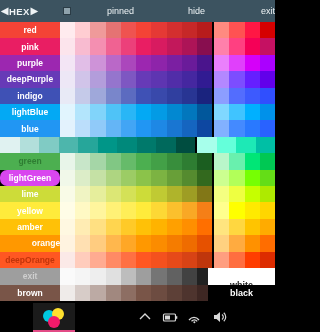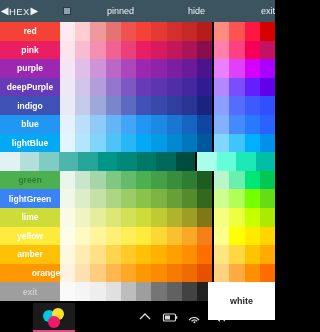--- a/index.html
+++ b/index.html
@@ -21,21 +21,21 @@
     background: #3c5360;
     display: flex; align-items: center;
   }
   .tb-arrow {
     width: 26px; text-align: center;
     color: #eef3f5; font-size: 10px; line-height: 22px;
     cursor: pointer;
   }
   #hex-label {
     width: 46px; text-align: center;
-    color: #eef3f5; font-size: 9.5px; font-weight: normal;
+    color: #eef3f5; font-size: 9.5px; font-weight: bold;
     letter-spacing: .4px;
   }
   .tb-spacer { flex: 0 0 20px; }
   #pinned-group {
     display: flex; align-items: center; gap: 4px;
     margin-left: 4px;
   }
   #pinned-box {
     width: 8px; height: 8px;
     background: #8fa3ad;
@@ -214,56 +214,56 @@
         <div class="swatch" title="indigo #303f9f" style="background: rgb(48, 63, 159);"></div>
         <div class="swatch" title="indigo #283593" style="background: rgb(40, 53, 147);"></div>
         <div class="swatch" title="indigo #1a237e" style="background: rgb(26, 35, 126);"></div>
         <div class="accent-gap"></div>
         <div class="swatch" title="indigo accent #8c9eff" style="background: rgb(140, 158, 255);"></div>
         <div class="swatch" title="indigo accent #536dfe" style="background: rgb(83, 109, 254);"></div>
         <div class="swatch" title="indigo accent #3d5afe" style="background: rgb(61, 90, 254);"></div>
         <div class="swatch" title="indigo accent #304ffe" style="background: rgb(48, 79, 254);"></div>
       </div>
       <div class="row">
+        <div class="name-cell" style="background: rgb(3, 169, 244); color: rgb(255, 255, 255);">lightBlue</div>
+        <div class="swatch" title="lightBlue #e1f5fe" style="background: rgb(225, 245, 254);"></div>
+        <div class="swatch" title="lightBlue #b3e5fc" style="background: rgb(179, 229, 252);"></div>
+        <div class="swatch" title="lightBlue #81d4fa" style="background: rgb(129, 212, 250);"></div>
+        <div class="swatch" title="lightBlue #4fc3f7" style="background: rgb(79, 195, 247);"></div>
+        <div class="swatch" title="lightBlue #29b6f6" style="background: rgb(41, 182, 246);"></div>
+        <div class="swatch" title="lightBlue #03a9f4" style="background: rgb(3, 169, 244);"></div>
+        <div class="swatch" title="lightBlue #039be5" style="background: rgb(3, 155, 229);"></div>
+        <div class="swatch" title="lightBlue #0288d1" style="background: rgb(2, 136, 209);"></div>
+        <div class="swatch" title="lightBlue #0277bd" style="background: rgb(2, 119, 189);"></div>
+        <div class="swatch" title="lightBlue #01579b" style="background: rgb(1, 87, 155);"></div>
+        <div class="accent-gap"></div>
+        <div class="swatch" title="lightBlue accent #80d8ff" style="background: rgb(128, 216, 255);"></div>
+        <div class="swatch" title="lightBlue accent #40c4ff" style="background: rgb(64, 196, 255);"></div>
+        <div class="swatch" title="lightBlue accent #00b0ff" style="background: rgb(0, 176, 255);"></div>
+        <div class="swatch" title="lightBlue accent #0091ea" style="background: rgb(0, 145, 234);"></div>
+      </div>
+      <div class="row">
         <div class="name-cell" style="background: rgb(33, 150, 243); color: rgb(255, 255, 255);">blue</div>
         <div class="swatch" title="blue #e3f2fd" style="background: rgb(227, 242, 253);"></div>
         <div class="swatch" title="blue #bbdefb" style="background: rgb(187, 222, 251);"></div>
         <div class="swatch" title="blue #90caf9" style="background: rgb(144, 202, 249);"></div>
         <div class="swatch" title="blue #64b5f6" style="background: rgb(100, 181, 246);"></div>
         <div class="swatch" title="blue #42a5f5" style="background: rgb(66, 165, 245);"></div>
         <div class="swatch" title="blue #2196f3" style="background: rgb(33, 150, 243);"></div>
         <div class="swatch" title="blue #1e88e5" style="background: rgb(30, 136, 229);"></div>
         <div class="swatch" title="blue #1976d2" style="background: rgb(25, 118, 210);"></div>
         <div class="swatch" title="blue #1565c0" style="background: rgb(21, 101, 192);"></div>
         <div class="swatch" title="blue #0d47a1" style="background: rgb(13, 71, 161);"></div>
         <div class="accent-gap"></div>
         <div class="swatch" title="blue accent #82b1ff" style="background: rgb(130, 177, 255);"></div>
         <div class="swatch" title="blue accent #448aff" style="background: rgb(68, 138, 255);"></div>
         <div class="swatch" title="blue accent #2979ff" style="background: rgb(41, 121, 255);"></div>
         <div class="swatch" title="blue accent #2962ff" style="background: rgb(41, 98, 255);"></div>
       </div>
       <div class="row">
-        <div class="name-cell" style="background: rgb(3, 169, 244); color: rgb(255, 255, 255);">lightBlue</div>
-        <div class="swatch" title="lightBlue #e1f5fe" style="background: rgb(225, 245, 254);"></div>
-        <div class="swatch" title="lightBlue #b3e5fc" style="background: rgb(179, 229, 252);"></div>
-        <div class="swatch" title="lightBlue #81d4fa" style="background: rgb(129, 212, 250);"></div>
-        <div class="swatch" title="lightBlue #4fc3f7" style="background: rgb(79, 195, 247);"></div>
-        <div class="swatch" title="lightBlue #29b6f6" style="background: rgb(41, 182, 246);"></div>
-        <div class="swatch" title="lightBlue #03a9f4" style="background: rgb(3, 169, 244);"></div>
-        <div class="swatch" title="lightBlue #039be5" style="background: rgb(3, 155, 229);"></div>
-        <div class="swatch" title="lightBlue #0288d1" style="background: rgb(2, 136, 209);"></div>
-        <div class="swatch" title="lightBlue #0277bd" style="background: rgb(2, 119, 189);"></div>
-        <div class="swatch" title="lightBlue #01579b" style="background: rgb(1, 87, 155);"></div>
-        <div class="accent-gap"></div>
-        <div class="swatch" title="lightBlue accent #80d8ff" style="background: rgb(128, 216, 255);"></div>
-        <div class="swatch" title="lightBlue accent #40c4ff" style="background: rgb(64, 196, 255);"></div>
-        <div class="swatch" title="lightBlue accent #00b0ff" style="background: rgb(0, 176, 255);"></div>
-        <div class="swatch" title="lightBlue accent #0091ea" style="background: rgb(0, 145, 234);"></div>
-      </div>
-      <div class="row">
         <div class="swatch" title="teal #e0f2f1" style="background: rgb(224, 242, 241);"></div>
         <div class="swatch" title="teal #b2dfdb" style="background: rgb(178, 223, 219);"></div>
         <div class="swatch" title="teal #80cbc4" style="background: rgb(128, 203, 196);"></div>
         <div class="swatch" title="teal #4db6ac" style="background: rgb(77, 182, 172);"></div>
         <div class="swatch" title="teal #26a69a" style="background: rgb(38, 166, 154);"></div>
         <div class="swatch" title="teal #009688" style="background: rgb(0, 150, 136);"></div>
         <div class="swatch" title="teal #00897b" style="background: rgb(0, 137, 123);"></div>
         <div class="swatch" title="teal #00796b" style="background: rgb(0, 121, 107);"></div>
         <div class="swatch" title="teal #00695c" style="background: rgb(0, 105, 92);"></div>
         <div class="swatch" title="teal #004d40" style="background: rgb(0, 77, 64);"></div>
@@ -285,21 +285,21 @@
         <div class="swatch" title="green #388e3c" style="background: rgb(56, 142, 60);"></div>
         <div class="swatch" title="green #2e7d32" style="background: rgb(46, 125, 50);"></div>
         <div class="swatch" title="green #1b5e20" style="background: rgb(27, 94, 32);"></div>
         <div class="accent-gap"></div>
         <div class="swatch" title="green accent #b9f6ca" style="background: rgb(185, 246, 202);"></div>
         <div class="swatch" title="green accent #69f0ae" style="background: rgb(105, 240, 174);"></div>
         <div class="swatch" title="green accent #00e676" style="background: rgb(0, 230, 118);"></div>
         <div class="swatch" title="green accent #00c853" style="background: rgb(0, 200, 83);"></div>
       </div>
       <div class="row">
-        <div class="name-cell" style="background: #3b82f6; color: rgb(255, 255, 255);">lightGreen</div>
+        <div class="name-cell" style="background: #d946ef; color: rgb(255, 255, 255); border-radius: 7px;">lightGreen</div>
         <div class="swatch" title="lightGreen #f1f8e9" style="background: rgb(241, 248, 233);"></div>
         <div class="swatch" title="lightGreen #dcedc8" style="background: rgb(220, 237, 200);"></div>
         <div class="swatch" title="lightGreen #c5e1a5" style="background: rgb(197, 225, 165);"></div>
         <div class="swatch" title="lightGreen #aed581" style="background: rgb(174, 213, 129);"></div>
         <div class="swatch" title="lightGreen #9ccc65" style="background: rgb(156, 204, 101);"></div>
         <div class="swatch" title="lightGreen #8bc34a" style="background: rgb(139, 195, 74);"></div>
         <div class="swatch" title="lightGreen #7cb342" style="background: rgb(124, 179, 66);"></div>
         <div class="swatch" title="lightGreen #689f38" style="background: rgb(104, 159, 56);"></div>
         <div class="swatch" title="lightGreen #558b2f" style="background: rgb(85, 139, 47);"></div>
         <div class="swatch" title="lightGreen #33691e" style="background: rgb(51, 105, 30);"></div>
@@ -375,37 +375,74 @@
         <div class="swatch" title="orange #f57c00" style="background: rgb(245, 124, 0);"></div>
         <div class="swatch" title="orange #ef6c00" style="background: rgb(239, 108, 0);"></div>
         <div class="swatch" title="orange #e65100" style="background: rgb(230, 81, 0);"></div>
         <div class="accent-gap"></div>
         <div class="swatch" title="orange accent #ffd180" style="background: rgb(255, 209, 128);"></div>
         <div class="swatch" title="orange accent #ffab40" style="background: rgb(255, 171, 64);"></div>
         <div class="swatch" title="orange accent #ff9100" style="background: rgb(255, 145, 0);"></div>
         <div class="swatch" title="orange accent #ff6d00" style="background: rgb(255, 109, 0);"></div>
       </div>
       <div class="row">
+        <div class="name-cell" style="background: rgb(255, 87, 34); color: rgb(193, 52, 10);">deepOrange</div>
+        <div class="swatch" title="deepOrange #fbe9e7" style="background: rgb(251, 233, 231);"></div>
+        <div class="swatch" title="deepOrange #ffccbc" style="background: rgb(255, 204, 188);"></div>
+        <div class="swatch" title="deepOrange #ffab91" style="background: rgb(255, 171, 145);"></div>
+        <div class="swatch" title="deepOrange #ff8a65" style="background: rgb(255, 138, 101);"></div>
+        <div class="swatch" title="deepOrange #ff7043" style="background: rgb(255, 112, 67);"></div>
+        <div class="swatch" title="deepOrange #ff5722" style="background: rgb(255, 87, 34);"></div>
+        <div class="swatch" title="deepOrange #f4511e" style="background: rgb(244, 81, 30);"></div>
+        <div class="swatch" title="deepOrange #e64a19" style="background: rgb(230, 74, 25);"></div>
+        <div class="swatch" title="deepOrange #d84315" style="background: rgb(216, 67, 21);"></div>
+        <div class="swatch" title="deepOrange #bf360c" style="background: rgb(191, 54, 12);"></div>
+        <div class="accent-gap"></div>
+        <div class="swatch" title="deepOrange accent #ff9e80" style="background: rgb(255, 158, 128);"></div>
+        <div class="swatch" title="deepOrange accent #ff6e40" style="background: rgb(255, 110, 64);"></div>
+        <div class="swatch" title="deepOrange accent #ff3d00" style="background: rgb(255, 61, 0);"></div>
+        <div class="swatch" title="deepOrange accent #dd2c00" style="background: rgb(221, 44, 0);"></div>
+      </div>
+      <div class="row">
         <div class="name-cell" style="background: rgb(158, 158, 158); color: rgb(207, 207, 207);">exit</div>
         <div class="swatch" title="grey #fafafa" style="background: rgb(250, 250, 250);"></div>
         <div class="swatch" title="grey #f5f5f5" style="background: rgb(245, 245, 245);"></div>
         <div class="swatch" title="grey #eeeeee" style="background: rgb(238, 238, 238);"></div>
         <div class="swatch" title="grey #e0e0e0" style="background: rgb(224, 224, 224);"></div>
         <div class="swatch" title="grey #bdbdbd" style="background: rgb(189, 189, 189);"></div>
         <div class="swatch" title="grey #9e9e9e" style="background: rgb(158, 158, 158);"></div>
         <div class="swatch" title="grey #757575" style="background: rgb(117, 117, 117);"></div>
         <div class="swatch" title="grey #616161" style="background: rgb(97, 97, 97);"></div>
         <div class="swatch" title="grey #424242" style="background: rgb(66, 66, 66);"></div>
         <div class="swatch" title="grey #212121" style="background: rgb(33, 33, 33);"></div>
         <div class="accent-gap"></div>
         <div class="swatch" title="grey accent #ffffff" style="background: rgb(255, 255, 255);"></div>
         <div class="swatch" title="grey accent #ffffff" style="background: rgb(255, 255, 255);"></div>
         <div class="swatch" title="grey accent #000000" style="background: rgb(0, 0, 0);"></div>
         <div class="swatch" title="grey accent #000000" style="background: rgb(0, 0, 0);"></div>
         <div class="bw" id="white-swatch" style="background: rgb(255, 255, 255);">white</div>
+      </div>
+      <div class="row">
+        <div class="name-cell" style="background: rgb(121, 85, 72); color: rgb(255, 255, 255);">brown</div>
+        <div class="swatch" title="brown #efebe9" style="background: rgb(239, 235, 233);"></div>
+        <div class="swatch" title="brown #d7ccc8" style="background: rgb(215, 204, 200);"></div>
+        <div class="swatch" title="brown #bcaaa4" style="background: rgb(188, 170, 164);"></div>
+        <div class="swatch" title="brown #a1887f" style="background: rgb(161, 136, 127);"></div>
+        <div class="swatch" title="brown #8d6e63" style="background: rgb(141, 110, 99);"></div>
+        <div class="swatch" title="brown #795548" style="background: rgb(121, 85, 72);"></div>
+        <div class="swatch" title="brown #6d4c41" style="background: rgb(109, 76, 65);"></div>
+        <div class="swatch" title="brown #5d4037" style="background: rgb(93, 64, 55);"></div>
+        <div class="swatch" title="brown #4e342e" style="background: rgb(78, 52, 46);"></div>
+        <div class="swatch" title="brown #3e2723" style="background: rgb(62, 39, 35);"></div>
+        <div class="accent-gap"></div>
+        <div class="swatch" title="brown accent #000000" style="background: rgb(0, 0, 0);"></div>
+        <div class="swatch" title="brown accent #000000" style="background: rgb(0, 0, 0);"></div>
+        <div class="swatch" title="brown accent #000000" style="background: rgb(0, 0, 0);"></div>
+        <div class="swatch" title="brown accent #000000" style="background: rgb(0, 0, 0);"></div>
+        <div class="bw" id="black-swatch" style="background: rgb(0, 0, 0);">black</div>
       </div>
     </div>
 
   <div id="taskbar">
     <div id="task-app">
       <svg width="26" height="20" viewBox="0 0 26 20">
         <circle cx="8" cy="8" r="6" fill="#00c8e0"></circle>
         <circle cx="17" cy="6" r="6" fill="#ffe02e"></circle>
         <circle cx="13" cy="14" r="6" fill="#f01a6a"></circle>
       </svg>

